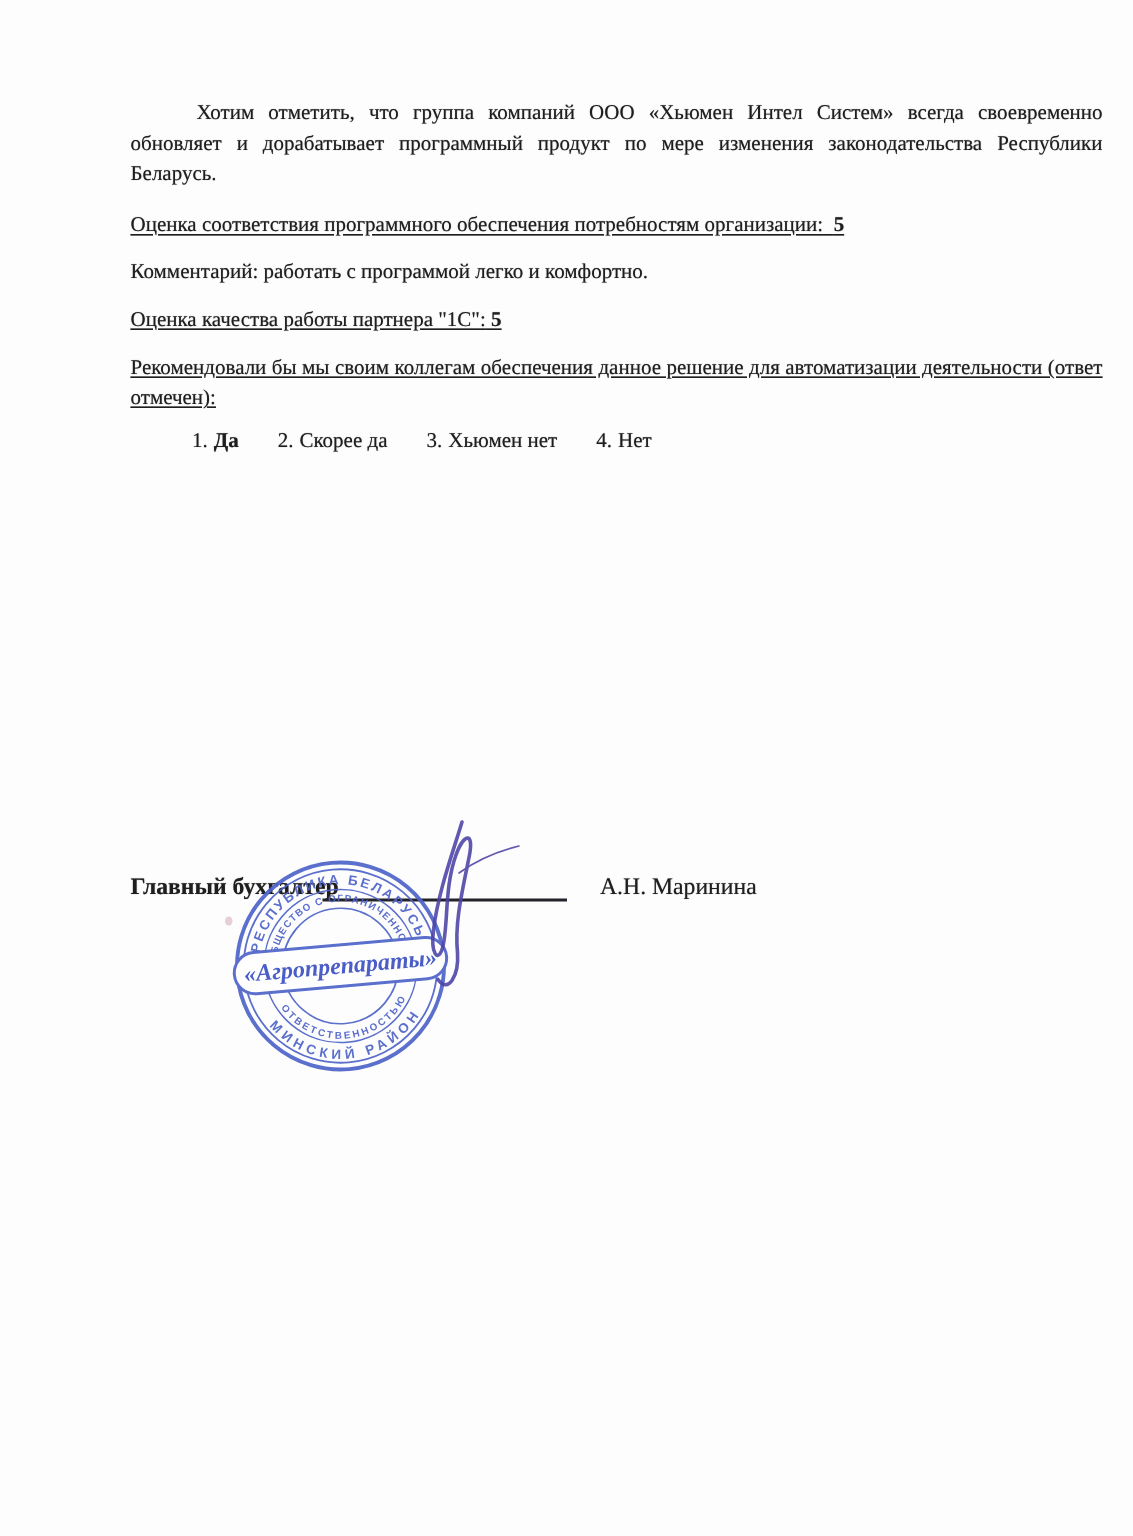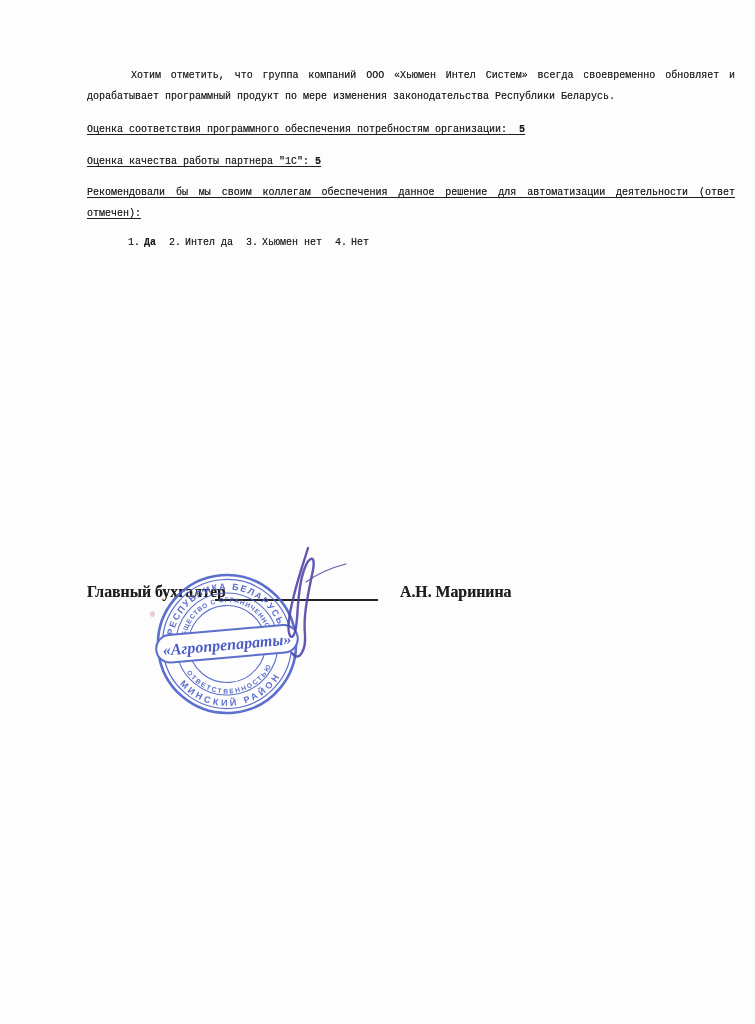--- a/index.html
+++ b/index.html
@@ -4,73 +4,73 @@
 <style>
   html,body{margin:0;padding:0;}
   body{
     width:755px;height:1024px;position:relative;overflow:hidden;
     background:#fdfdfd;
     font-family:"Liberation Serif","DejaVu Serif",serif;
     color:#1e1e1e;
   }
   .doc{
     position:absolute;left:87px;top:66px;width:648px;
-    font-size:10px;line-height:20.6px;
+    font-size:14px;line-height:20.6px;
     text-shadow:0 0 .6px rgba(40,40,40,.65);
-    font-family:Liberation Mono, monospace;
   }
   .p-first{margin:0 0 13px 0;text-indent:44px;text-align:justify;}
   .p-intro{margin:0 0 15px 0;}
   .sec{margin:1px 0 11px 0;}
   .sec-h{text-decoration:underline;text-underline-offset:2px;}
   .score{font-weight:bold;}
   .sec-c{}
   .rec{margin:8px 0 0 0;text-align:justify;}
   .rec .sec-h{}
   .options{
-    display:flex;gap:13px;align-items:baseline;
+    display:flex;gap:26px;align-items:baseline;
     margin:8px 0 0 0;padding-left:41px;white-space:nowrap;
   }
   .opt{}
   .opt .lbl{padding-left:4px;}
   .opt.sel .lbl{font-weight:bold;}
   .sig-row{position:absolute;left:87px;top:583px;width:560px;height:40px;
     font-size:15.8px;text-shadow:0 0 .6px rgba(40,40,40,.65);}
   .sig-title{position:absolute;left:0;top:0;font-weight:bold;}
   .sig-line{position:absolute;left:128px;top:16px;width:163px;height:1.6px;background:#23232a;}
-  .sig-name{position:absolute;left:313px;top:0;font-weight:bold;text-align:center;}
+  .sig-name{position:absolute;left:313px;top:0;font-weight:normal;text-align:center;}
   .stamp-svg{position:absolute;left:153px;top:570px;filter:blur(.3px);opacity:.92;}
   .autograph-svg{position:absolute;left:262px;top:540px;filter:blur(.2px);}
   .ink-speck{position:absolute;left:150px;top:611px;width:5px;height:6px;border-radius:50%;
     background:rgba(190,120,150,.35);}
 </style>
 </head>
 <body>
 
 <div class="doc">
 
   <p class="p-first">Хотим отметить, что группа компаний ООО «Хьюмен Интел Систем» всегда своевременно обновляет и дорабатывает программный продукт по мере изменения законодательства Республики Беларусь.</p>
 
 
   <div class="sec">
     <div><span class="sec-h"><span>Оценка соответствия программного обеспечения потребностям организации:</span>&nbsp;&nbsp;<span class="score">5</span></span></div>
   </div>
 
   <div class="sec">
+    <div class="sec-c">Комментарий: работать с программой легко и комфортно.</div>
   </div>
 
   <div class="sec">
     <div><span class="sec-h"><span>Оценка качества работы партнера "1С":</span>&nbsp;<span class="score">5</span></span></div>
   </div>
 
   <p class="rec"><span class="sec-h">Рекомендовали бы мы своим коллегам обеспечения данное решение для автоматизации деятельности (ответ отмечен):</span></p>
 
   <div class="options">
     <span class="opt sel"><span>1.</span><span class="lbl">Да</span></span>
-    <span class="opt"><span>2.</span><span class="lbl">Интел да</span></span>
+    <span class="opt"><span>2.</span><span class="lbl">Скорее да</span></span>
     <span class="opt"><span>3.</span><span class="lbl">Хьюмен нет</span></span>
     <span class="opt"><span>4.</span><span class="lbl">Нет</span></span>
   </div>
 
 </div>
 
 <div class="sig-row">
   <span class="sig-title">Главный бухгалтер</span>
   <span class="sig-line"></span>
   <span class="sig-name">А.Н. Маринина</span>

